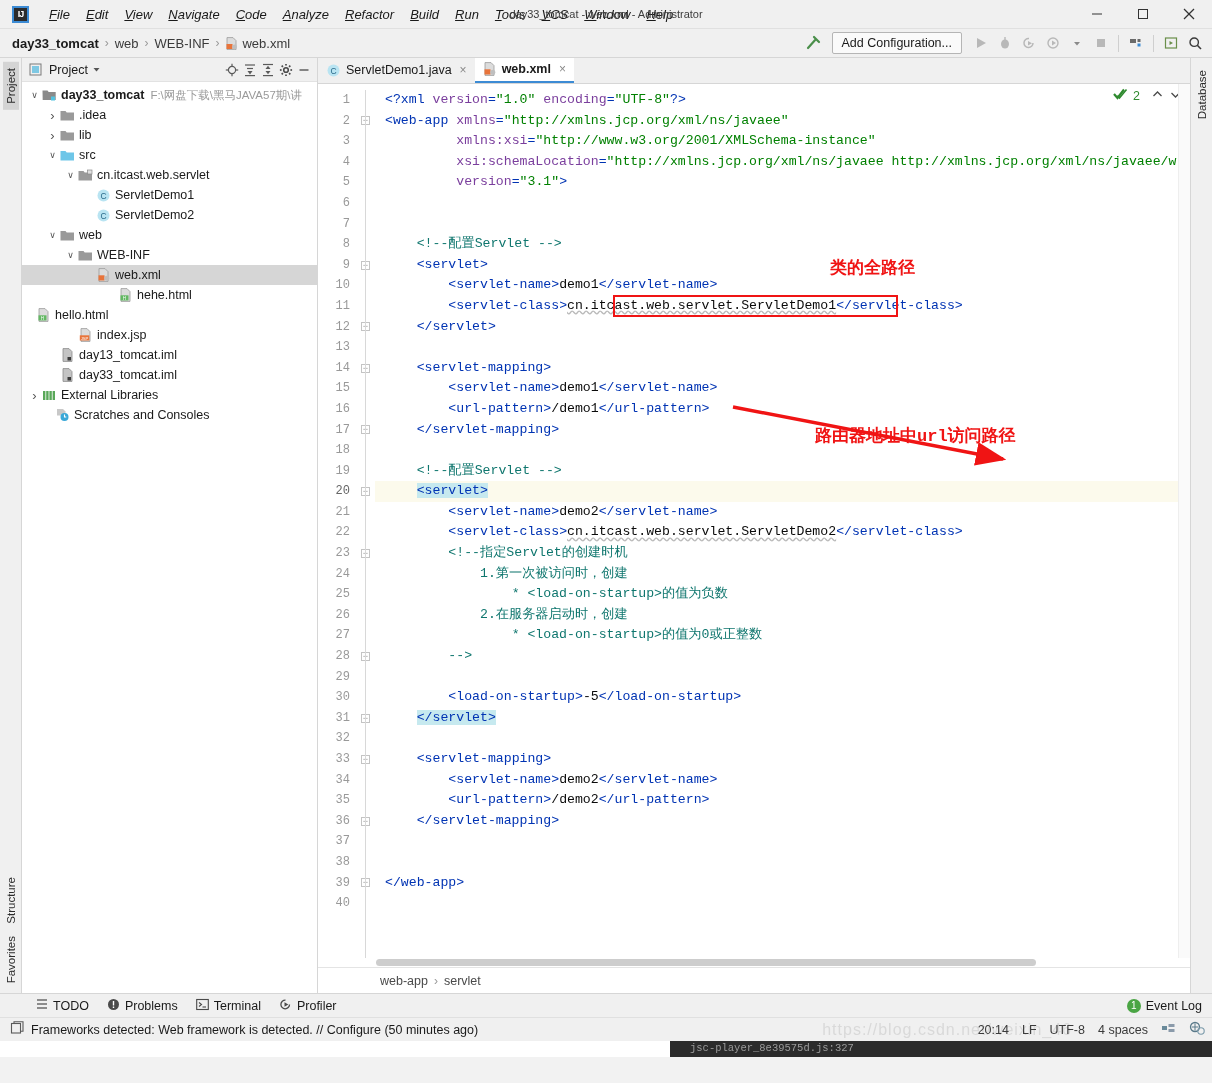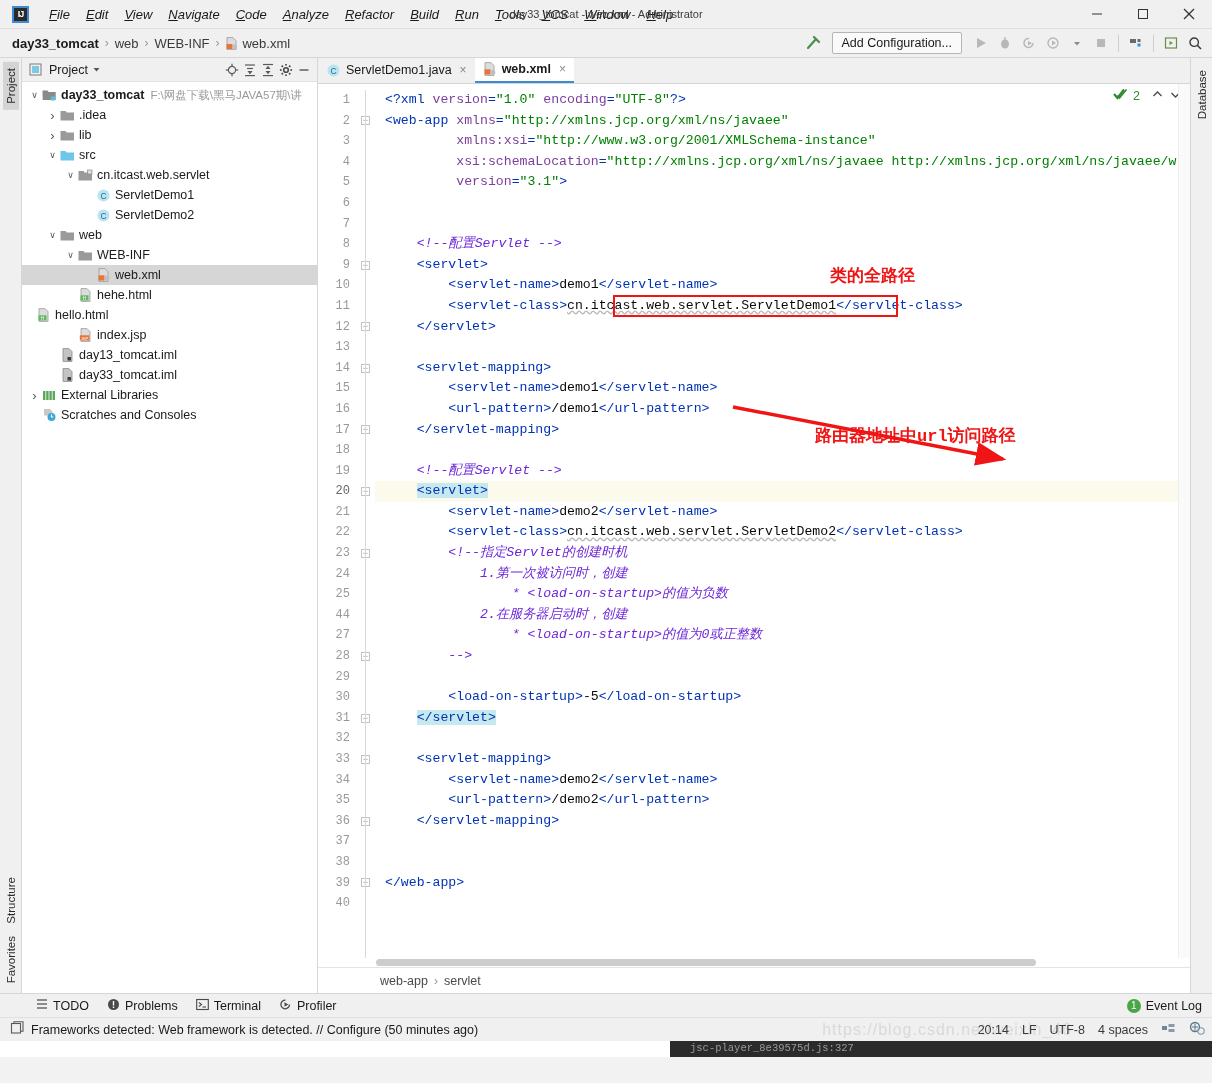--- a/index.html
+++ b/index.html
@@ -95,21 +95,21 @@
   #fold-line{ position:absolute; left:9px; top:6px; bottom:0; width:1px; background:#d8d8d8;}
   #code{ flex:1; padding-top:6px; position:relative; overflow:hidden;
          font-family:"Liberation Mono", monospace; font-size:13.2px; min-width:0;}
   .cl{ height:20.6px; line-height:20.6px; white-space:pre; padding-left:10px;}
   .cl.rowhl{ background:#fcfaec; }
   .tagname{color:#0033b3;}
   .punc{color:#0033b3;}
   .attr{color:#7a3e9d;}
   .str{color:#008000;}
   .txtv{color:#0a0a0a;}
-  .cmt{color:#6d28d9; font-style:italic;}
+  .cmt{color:#0f766e; }
   .hltag{ background:#c6e9ef; }
   .squig{ text-decoration: underline wavy #b9b9b9; text-decoration-skip-ink:none;}
   
   .anno{ position:absolute; color:#f01414; font-size:17px; font-weight:bold; white-space:nowrap; }
   #redbox{ position:absolute; border:2px solid #f01414; }
   #arrow-svg{ position:absolute; pointer-events:none; }
   
   #inspect{ position:absolute; right:8px; top:4px; display:flex; align-items:center; gap:5px;
             font-size:12.5px; color:#2f8a2f;}
   
@@ -433,21 +433,21 @@
           <span class="arrow"></span>
           <span class="ico">
             <svg width="14" height="14" viewBox="0 0 14 14">
               <path d="M2 0.6 h6 l3 3 v9.8 h-9 z" fill="#dcdcdc" stroke="#9a9a9a" stroke-width="0.8"></path>
               <rect x="1.5" y="7.3" width="6" height="5.2" fill="#e8743b"></rect>
               <circle cx="9.8" cy="10.3" r="2.5" fill="#bfbfbf"></circle>
             </svg>
           </span>
           <span class="lbl">web.xml</span>
         </div>
-        <div class="node" style="padding-left: 42px;">
+        <div class="node" style="padding-left: 42px; margin-left: 40px;">
           <span class="arrow"></span>
           <span class="ico">
             <svg width="14" height="14" viewBox="0 0 14 14">
               <path d="M2 0.6 h6 l3 3 v9.8 h-9 z" fill="#dcdcdc" stroke="#9a9a9a" stroke-width="0.8"></path>
               <rect x="1.5" y="7.3" width="8" height="5.2" fill="#63b863"></rect>
               <text x="5.5" y="11.7" font-size="4.6" text-anchor="middle" fill="#fff" font-family="Liberation Sans">H</text>
             </svg>
           </span>
           <span class="lbl">hehe.html</span>
         </div>
@@ -498,21 +498,21 @@
           <span class="ico">
             <svg width="15" height="13" viewBox="0 0 15 13">
               <rect x="1" y="2" width="2.4" height="9" fill="#5aa85a"></rect>
               <rect x="4.2" y="2" width="2.4" height="9" fill="#5aa85a"></rect>
               <rect x="7.4" y="2" width="2.4" height="9" fill="#5aa85a"></rect>
               <rect x="10.6" y="2" width="2.4" height="9" fill="#5aa85a"></rect>
             </svg>
           </span>
           <span class="lbl">External Libraries</span>
         </div>
-        <div class="node" style="padding-left: 6px;">
+        <div class="node" style="padding-left: 19px;">
           <span class="arrow"></span>
           <span class="ico">
             <svg width="15" height="14" viewBox="0 0 15 14">
               <path d="M2 1 h6 l2.5 2.5 v4 h-8.5 z" fill="#c8c8c8"></path>
               <circle cx="9.5" cy="9" r="4" fill="#3aa8d8"></circle>
               <path d="M9.5 6.6 v2.4 h1.8" stroke="#fff" stroke-width="1.1" fill="none"></path>
             </svg>
           </span>
           <span class="lbl">Scratches and Consoles</span>
         </div>
@@ -563,21 +563,21 @@
           <div class="ln">16</div>
           <div class="ln">17</div>
           <div class="ln">18</div>
           <div class="ln">19</div>
           <div class="ln hl">20</div>
           <div class="ln">21</div>
           <div class="ln">22</div>
           <div class="ln">23</div>
           <div class="ln">24</div>
           <div class="ln">25</div>
-          <div class="ln">44</div>
+          <div class="ln">26</div>
           <div class="ln">27</div>
           <div class="ln">28</div>
           <div class="ln">29</div>
           <div class="ln">30</div>
           <div class="ln">31</div>
           <div class="ln">32</div>
           <div class="ln">33</div>
           <div class="ln">34</div>
           <div class="ln">35</div>
           <div class="ln">36</div>
@@ -648,21 +648,21 @@
           </div>
           <div class="fold-row"></div>
           <div class="fold-row"></div>
           <div class="fold-row">
             <span class="fold-mark">−</span>
           </div>
           <div class="fold-row"></div>
         </div>
       <div id="code">
         <div id="redbox" style="left: 238px; top: 211px; width: 285px; height: 22px;"></div>
-        <div class="anno" id="anno1" style="left: 455px; top: 180px;">类的全路径</div>
+        <div class="anno" id="anno1" style="left: 455px; top: 172px;">类的全路径</div>
         <div class="anno" id="anno2" style="left: 440px; top: 339.6px;">路由器地址中url访问路径</div>
         <svg id="arrow-svg" width="300" height="70" style="left: 350px; top: 317px;">
           <defs>
             <marker id="ah" markerWidth="9" markerHeight="7" refX="8" refY="3.5" orient="auto">
               <polygon points="0 0, 9 3.5, 0 7" fill="#f01414"></polygon>
             </marker>
           </defs>
           <line x1="8" y1="6" x2="278" y2="58" stroke="#f01414" stroke-width="3.4" marker-end="url(#ah)"></line>
         </svg>
       <div class="cl"><span class="punc">&lt;?</span><span class="tagname">xml</span> <span class="attr">version</span><span class="punc">=</span><span class="str">"1.0"</span> <span class="attr">encoding</span><span class="punc">=</span><span class="str">"UTF-8"</span><span class="punc">?&gt;</span></div>

